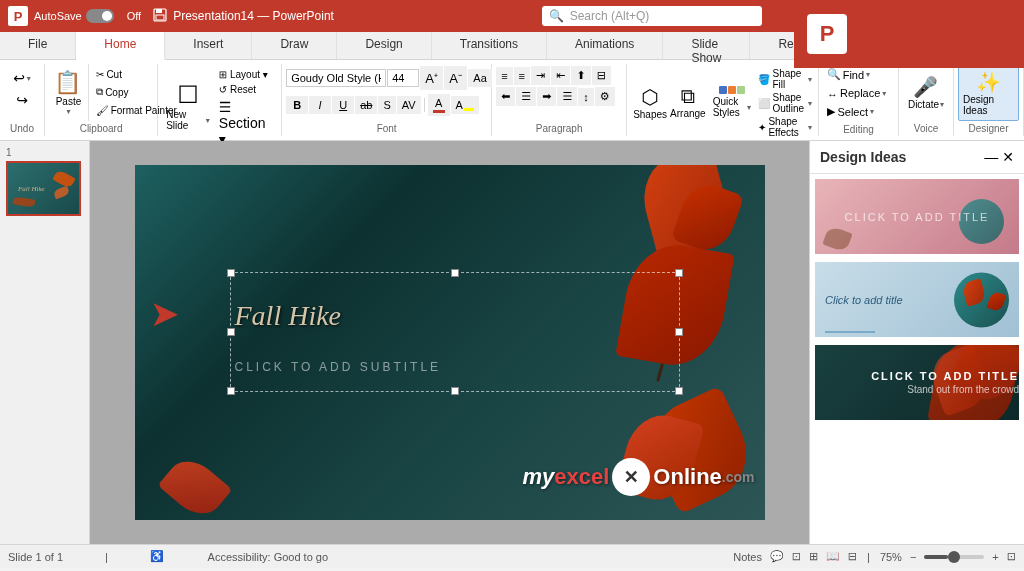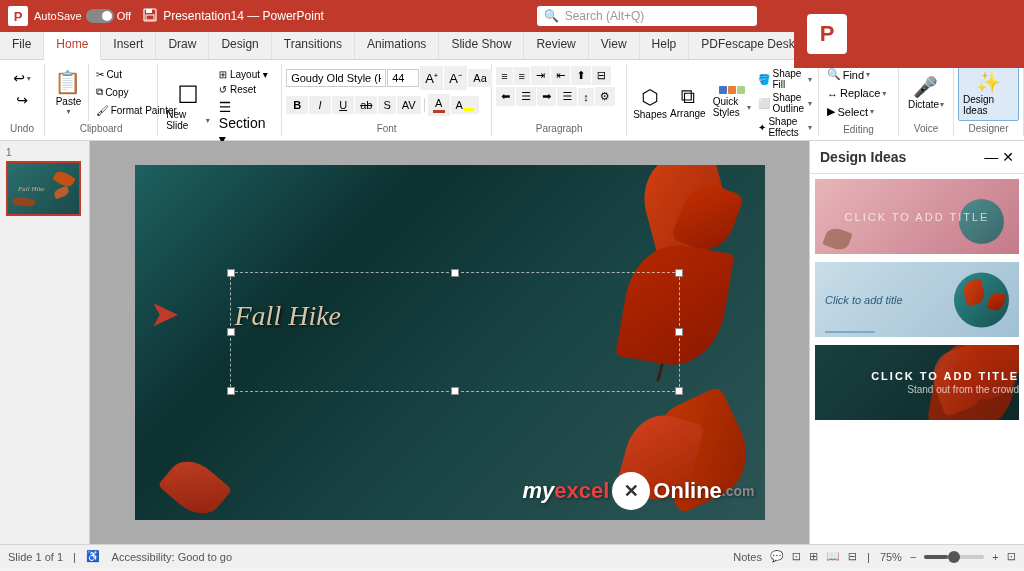--- a/index.html
+++ b/index.html
@@ -19,21 +19,21 @@
 
     
     .design-ideas-highlight { position: absolute; top: 0; right: 0; background: #c0392b; border: 3px solid #c0392b; display: flex; align-items: center; padding: 6px 10px; z-index: 100; color: white; width: 230px; height: 68px; }
     .highlight-ppt-icon { width: 40px; height: 40px; background: white; border-radius: 4px; display: flex; align-items: center; justify-content: center; margin-right: 8px; flex-shrink: 0; }
     .highlight-ppt-icon span { color: #c0392b; font-size: 22px; font-weight: bold; }
     .highlight-text { font-size: 15px; font-weight: bold; line-height: 1.3; }
 
     
     .ribbon { background: #fff; border-bottom: 1px solid #d4d4d4; }
     .ribbon-tabs { display: flex; height: 28px; background: #f0f0f0; border-bottom: 1px solid #d4d4d4; }
-    .ribbon-tab { padding: 5px 12px; font-size: 12px; cursor: pointer; border-right: 1px solid #e0e0e0; color: #333; }
+    .ribbon-tab { padding: 5px 28px; font-size: 12px; cursor: pointer; border-right: 1px solid #e0e0e0; color: #333; }
     .ribbon-tab.active { background: white; color: #c0392b; border-bottom: 2px solid white; margin-bottom: -1px; }
     .ribbon-tab.shape-format { color: #c0392b; }
     .ribbon-content { display: flex; height: 80px; padding: 4px 0; }
     
     
     .ribbon-group { display: flex; flex-direction: column; padding: 0 4px; border-right: 1px solid #e0e0e0; min-width: 50px; }
     .ribbon-group-label { font-size: 10px; color: #666; text-align: center; margin-top: auto; padding: 2px 0; }
     .ribbon-group-content { display: flex; align-items: flex-start; flex: 1; gap: 2px; }
 
     
@@ -114,21 +114,21 @@
     .handle.tl { top: -4px; left: -4px; }
     .handle.tm { top: -4px; left: calc(50% - 4px); }
     .handle.tr { top: -4px; right: -4px; }
     .handle.ml { top: calc(50% - 4px); left: -4px; }
     .handle.mr { top: calc(50% - 4px); right: -4px; }
     .handle.bl { bottom: -4px; left: -4px; }
     .handle.bm { bottom: -4px; left: calc(50% - 4px); }
     .handle.br { bottom: -4px; right: -4px; }
 
     
-    .watermark { position: absolute; bottom: 10px; right: 10px; z-index: 10; display: flex; align-items: center; }
+    .watermark { position: absolute; bottom: 24px; right: 10px; z-index: 10; display: flex; align-items: center; }
     .watermark-text { font-size: 22px; font-weight: bold; color: white; text-shadow: 1px 1px 3px rgba(0,0,0,0.5); }
     .watermark-logo { width: 38px; height: 38px; background: white; border-radius: 50%; display: flex; align-items: center; justify-content: center; margin: 0 3px; }
     .watermark-logo span { font-size: 18px; font-weight: bold; color: #333; }
 
     
     .design-panel { width: 215px; background: white; border-left: 1px solid #d4d4d4; display: flex; flex-direction: column; }
     .design-panel-header { display: flex; align-items: center; justify-content: space-between; padding: 8px 10px; border-bottom: 1px solid #e0e0e0; }
     .design-panel-title { font-size: 14px; font-weight: 600; color: #333; }
     .design-panel-subtitle { font-size: 11px; color: #666; padding: 6px 10px; line-height: 1.4; }
     .design-ideas-list { flex: 1; overflow-y: auto; padding: 4px; }
@@ -139,21 +139,21 @@
     .design-card-1-text { color: rgba(255,255,255,0.7); font-size: 11px; letter-spacing: 2px; text-transform: uppercase; z-index: 2; }
     .design-card-1-circle { position: absolute; right: 15px; bottom: 10px; width: 45px; height: 45px; background: linear-gradient(135deg, #2c8c8c, #1a6060); border-radius: 50%; opacity: 0.8; }
     
     .design-card-2 { background: linear-gradient(135deg, #c8dde8 0%, #a0c0d4 100%); height: 75px; display: flex; padding: 10px; position: relative; align-items: center; }
     .design-card-2-text { color: #2c5c7c; font-size: 11px; font-style: italic; z-index: 2; }
     .design-card-2-circle { position: absolute; right: 10px; top: 50%; transform: translateY(-50%); width: 55px; height: 55px; background: linear-gradient(135deg, #2c8c8c, #1a5050); border-radius: 50%; }
     
     .design-card-3 { background: linear-gradient(135deg, #1a4040 0%, #0d2828 100%); height: 75px; display: flex; align-items: flex-end; justify-content: center; padding-bottom: 8px; }
 
     
-    .status-bar { display: flex; align-items: center; height: 24px; background: #f0f0f0; border-top: 1px solid #d4d4d4; padding: 0 8px; font-size: 11px; color: #555; }
+    .status-bar { display: flex; align-items: center; height: 24px; background: #f0f0f0; border-top: 1px solid #d4d4d4; padding: 0 8px; font-size: 11px; color: #555; gap: 32px; }
     .status-right { margin-left: auto; display: flex; align-items: center; gap: 8px; }
 
     .ribbon-divider { width: 1px; background: #d4d4d4; margin: 4px 2px; align-self: stretch; }
 
     .toolbar-row { display: flex; align-items: center; gap: 1px; }
 
     .icon-sym { font-size: 14px; }
 
     
     .dd { font-size: 8px; color: #666; }
@@ -166,21 +166,21 @@
 </head>
 <body>
 
 <div class="title-bar" style="position:relative;">
   <div class="title-bar-logo">
     <span>P</span>
   </div>
   <div class="autosave">
     <span>AutoSave</span>
     <div class="autosave-toggle"></div>
-    <span style="margin-left:3px;">Off</span>
+    <span style="margin-left:13px;">Off</span>
   </div>
   <div style="margin-right:6px;">
     <svg width="14" height="14" viewBox="0 0 14 14" fill="white">
         <rect x="1" y="1" width="12" height="12" rx="1" fill="none" stroke="white" stroke-width="1.2"></rect>
         <rect x="3" y="1" width="6" height="4" fill="white"></rect>
         <rect x="3" y="7" width="8" height="5" fill="none" stroke="white" stroke-width="1"></rect>
       </svg>
   </div>
   <div class="title-file" style="font-size:12px;">Presentation14 — PowerPoint</div>
   <div class="search-bar">
@@ -460,20 +460,21 @@
         <div class="handle tr"></div>
         <div class="handle ml"></div>
         <div class="handle mr"></div>
         <div class="handle bl"></div>
         <div class="handle bm"></div>
         <div class="handle br"></div>
       </div>
 
       <div class="slide-title-text">Fall Hike</div>
 
+      <div class="slide-subtitle-text">CLICK TO ADD SUBTITLE</div>
 
       <div class="watermark">
         <span class="watermark-text" style="font-style:italic;">my</span>
         <span class="watermark-text" style="color:#e84040;">excel</span>
         <div class="watermark-logo">
           <span style="color:#333; font-weight:bold; font-size:18px;">✕</span>
         </div>
         <span class="watermark-text">Online</span>
         <span class="watermark-text" style="color:#888; font-size:14px;">.com</span>
       </div>

